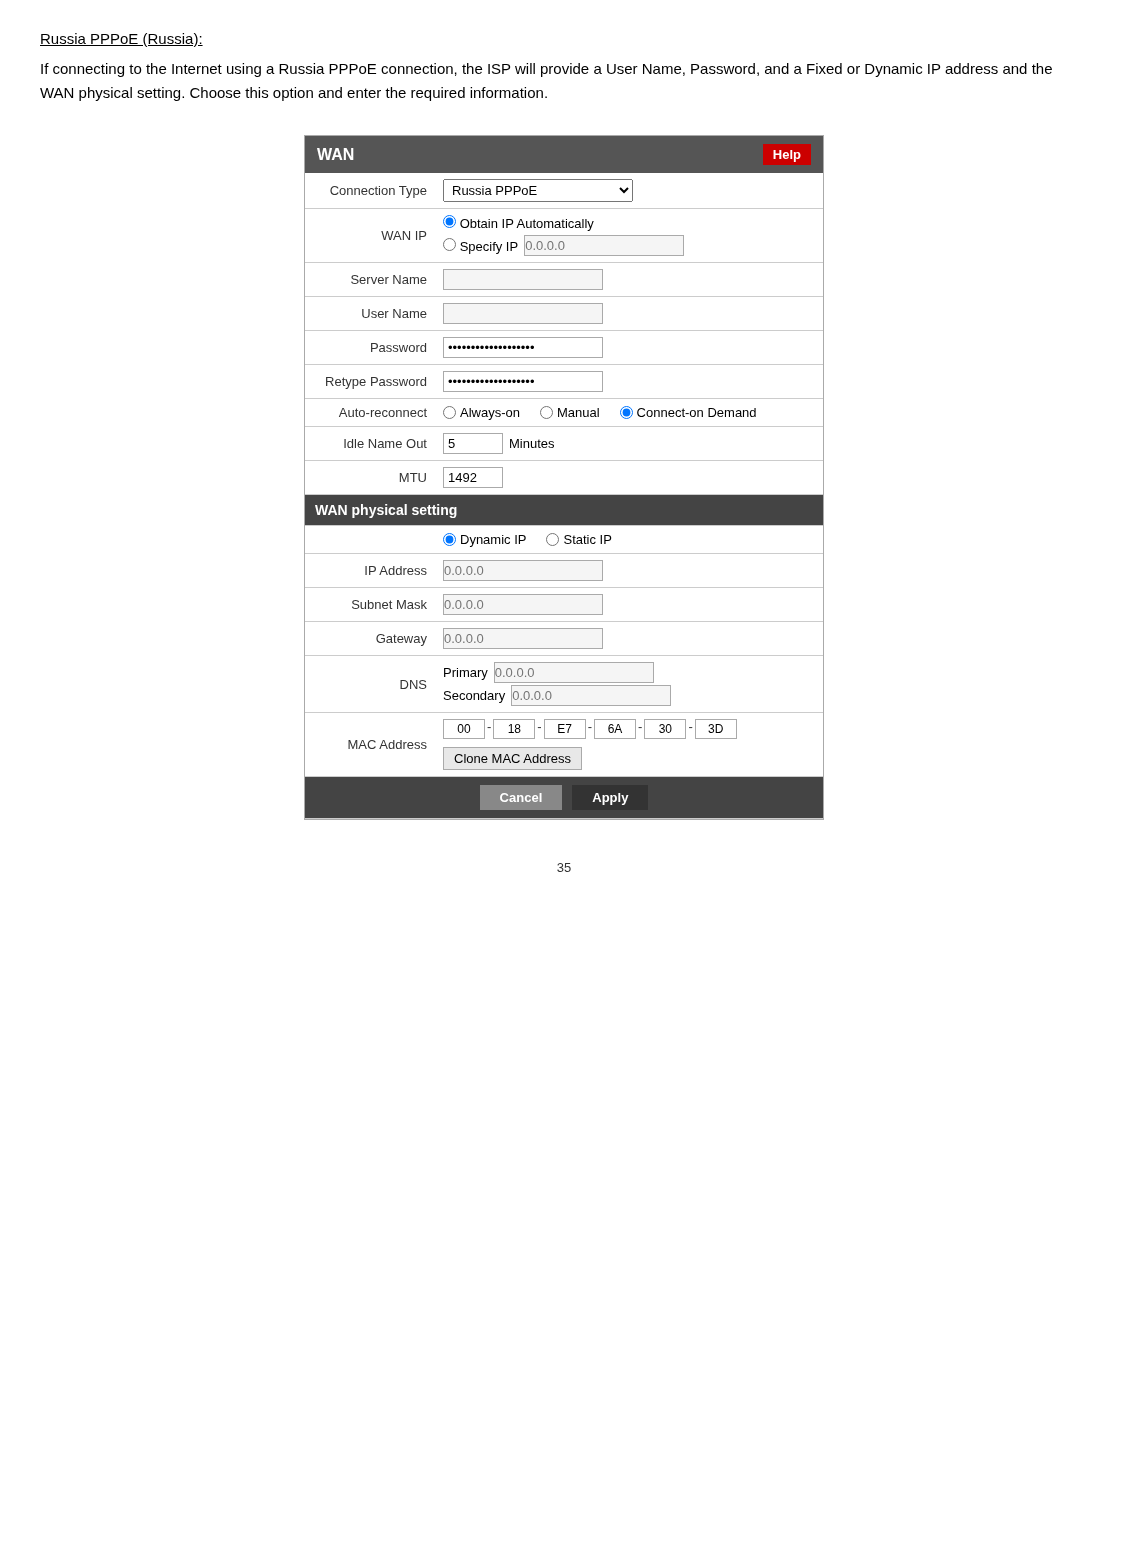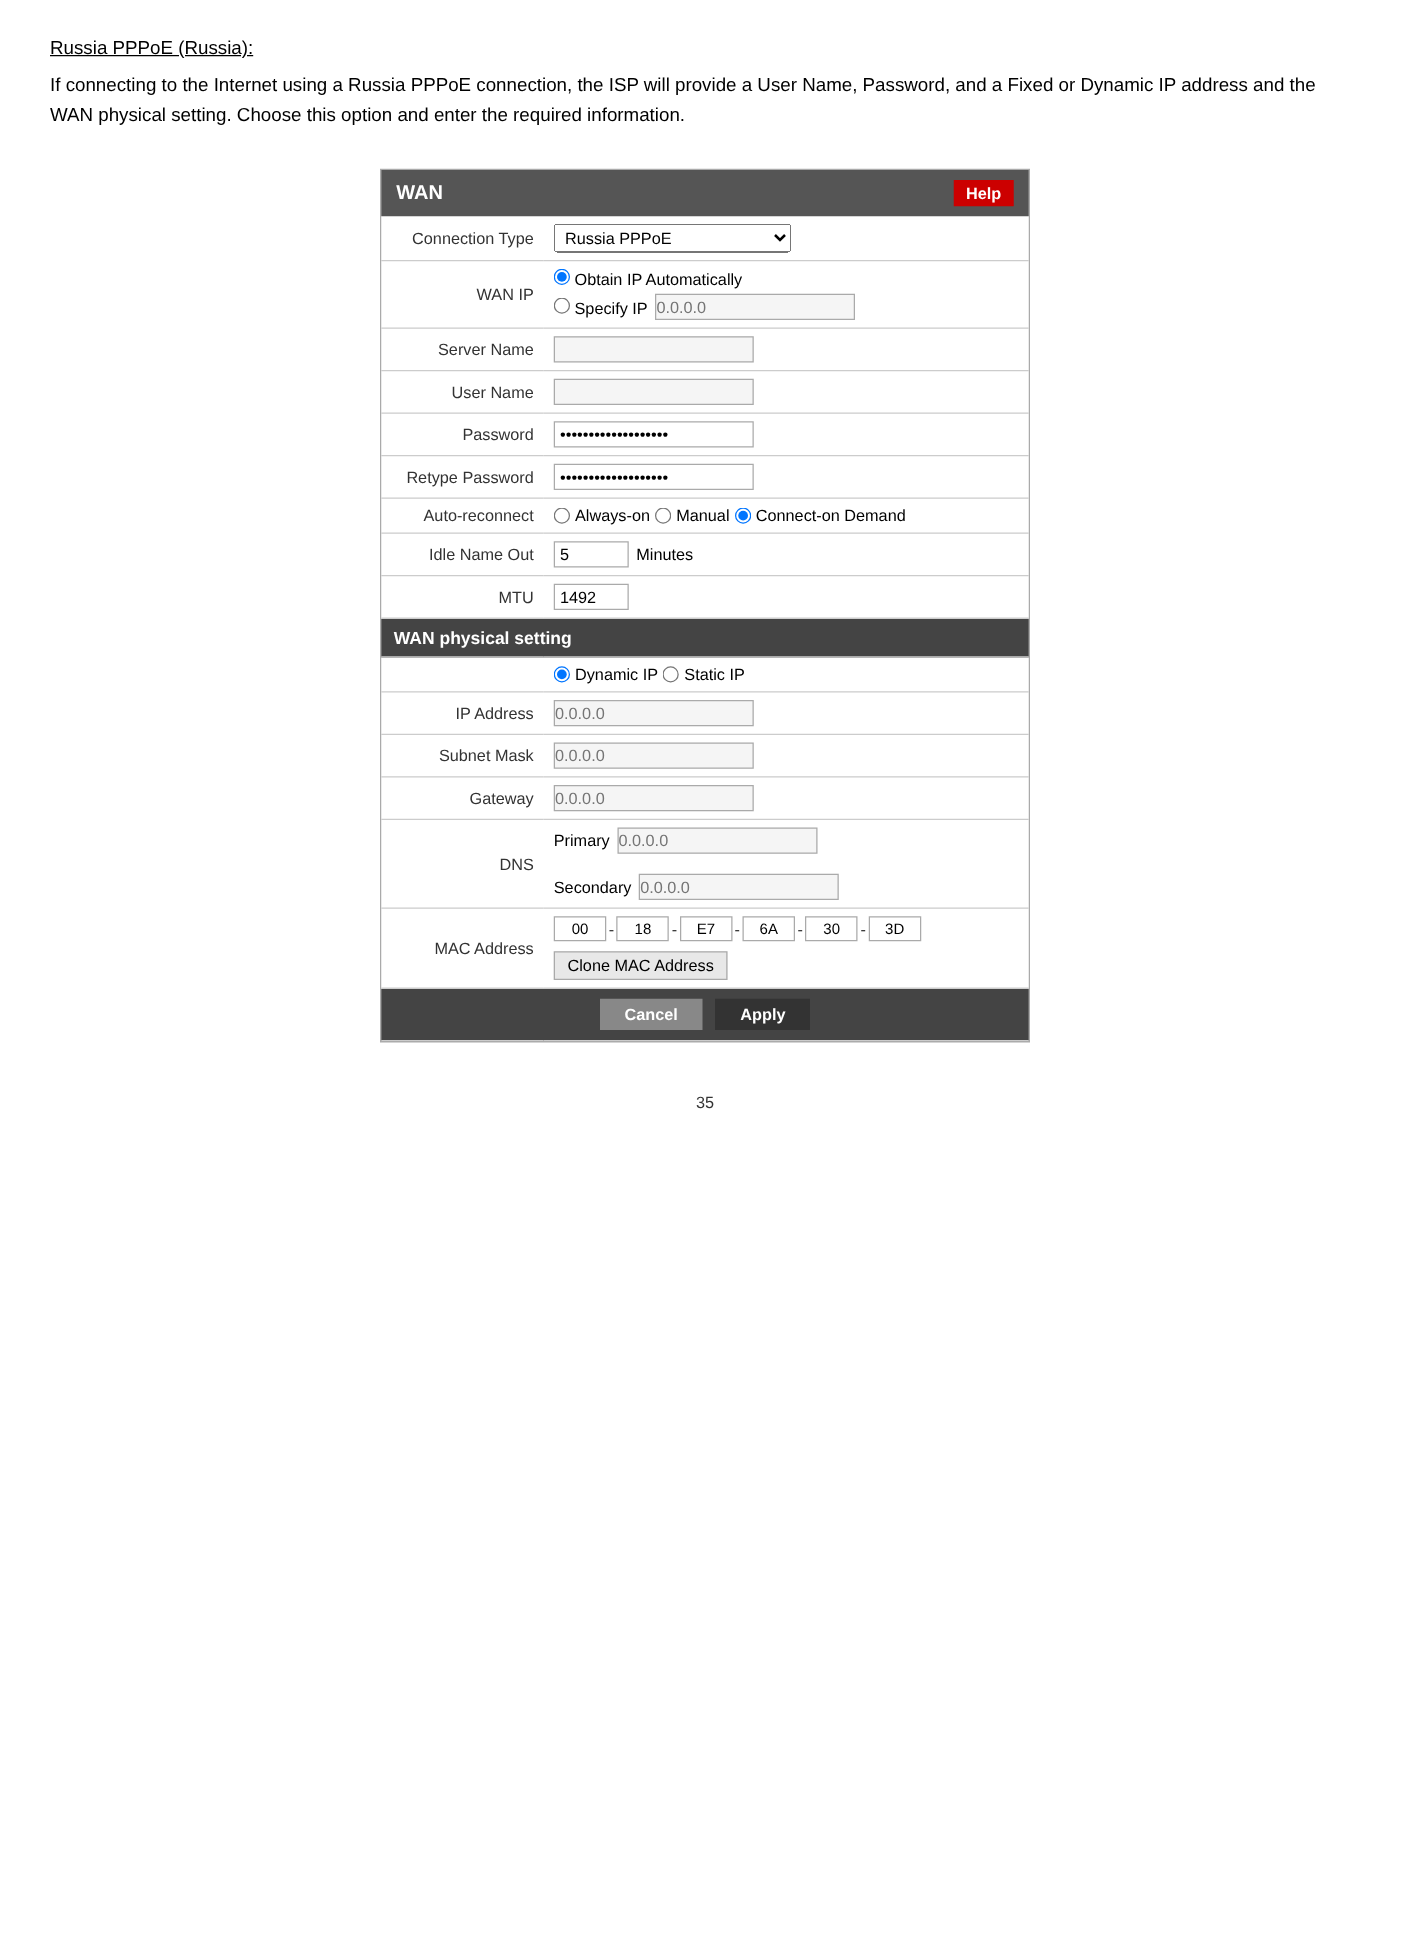--- a/index.html
+++ b/index.html
@@ -100,21 +100,21 @@
       border: 1px solid #aaa;
     }
     input[type="text"].small-input {
       width: 60px;
       padding: 2px 4px;
       font-size: 13px;
       border: 1px solid #aaa;
     }
     .radio-group {
       display: flex;
-      gap: 4px;
+      gap: 20px;
       align-items: center;
       flex-wrap: wrap;
     }
     .radio-group label {
       display: flex;
       align-items: center;
       gap: 4px;
       font-size: 13px;
       cursor: pointer;
     }
@@ -130,35 +130,34 @@
       gap: 6px;
     }
     .idle-row {
       display: flex;
       align-items: center;
       gap: 6px;
     }
     .dns-cell {
       display: flex;
       flex-direction: column;
-      gap: 16px;
+      gap: 2px;
     }
     .dns-row {
       display: flex;
       align-items: center;
       gap: 6px;
     }
     .mac-section {
       display: flex;
       flex-direction: column;
       gap: 6px;
     }
     .mac-inputs {
       display: flex;
-      align-items: center;
       gap: 2px;
     }
     input[type="text"].mac-input {
       width: 42px;
       padding: 2px 3px;
       font-size: 12px;
       border: 1px solid #aaa;
       text-align: center;
     }
     .mac-sep {

